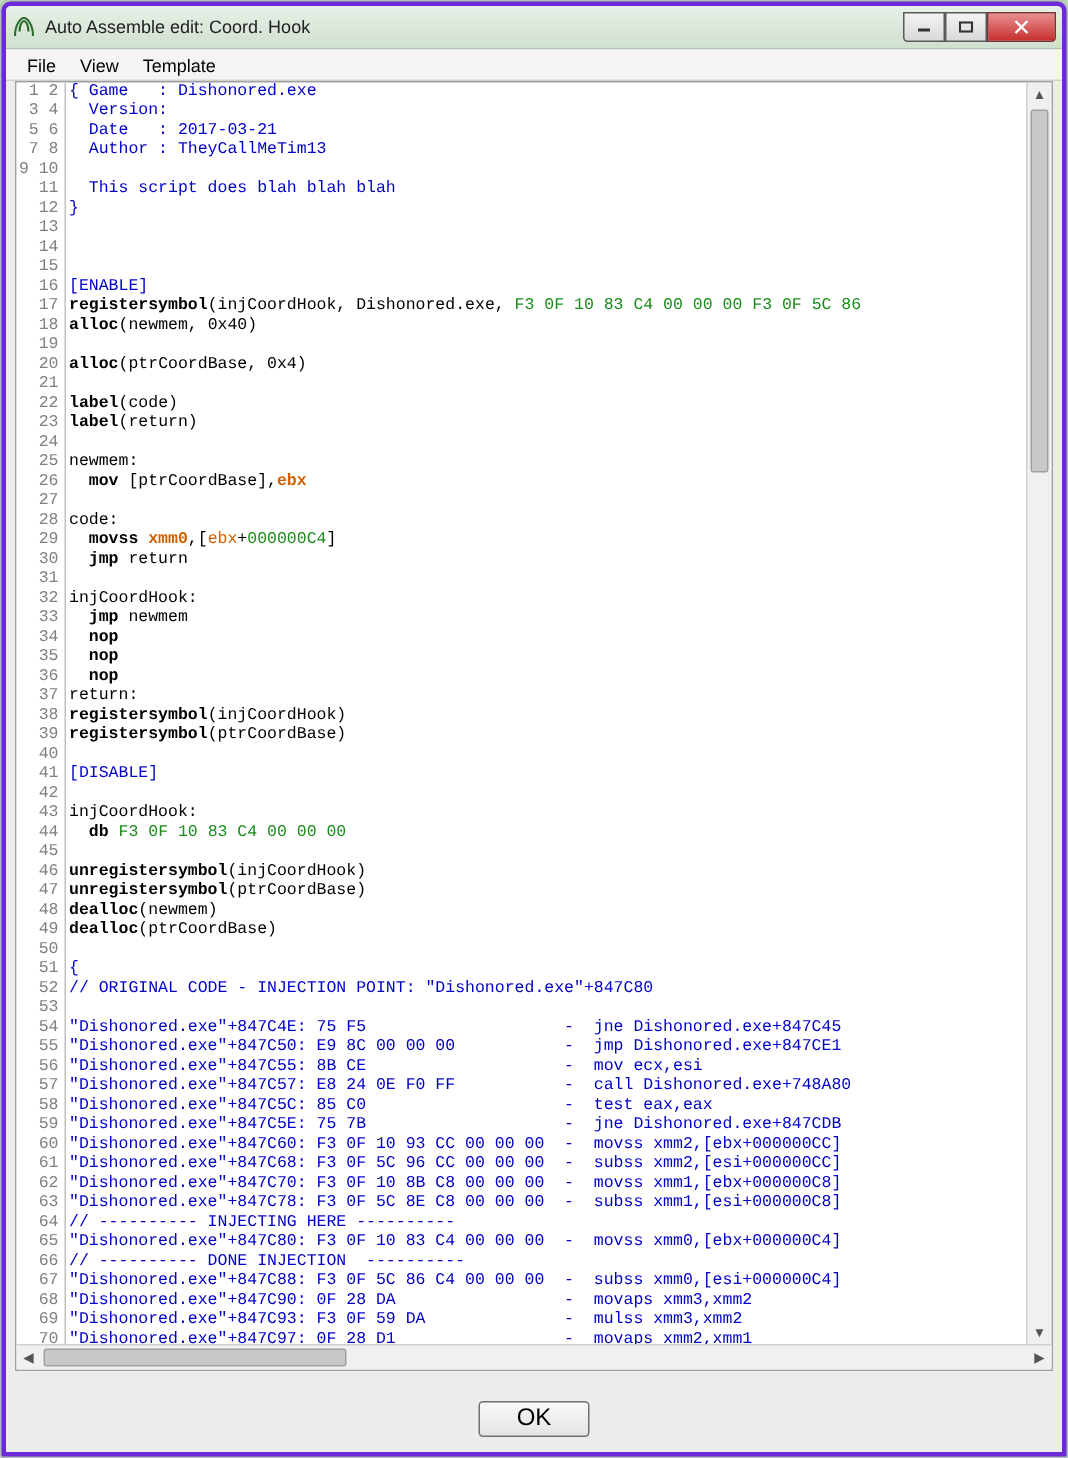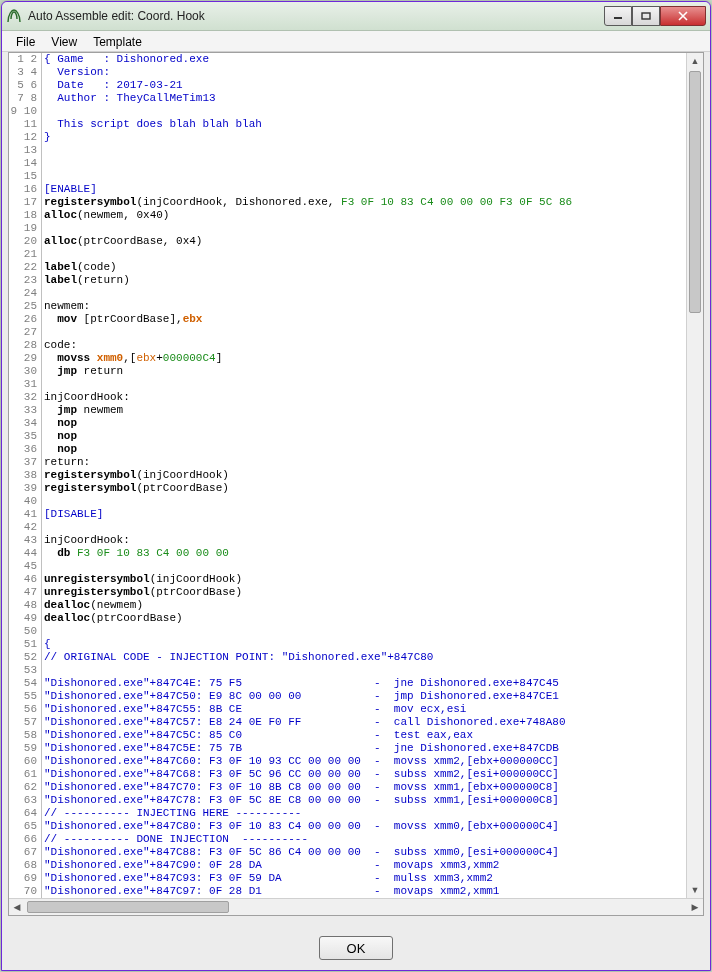--- a/index.html
+++ b/index.html
@@ -1,16 +1,16 @@
 <!DOCTYPE html>
 <html><head>
 <meta charset="utf-8">
 <style>
 html,body{margin:0;padding:0;height:100%;width:712px;font-family:"Segoe UI",Tahoma,sans-serif;font-size:12px;background:#c8dcc8;overflow:hidden}
-.win{position:absolute;left:1px;top:1px;right:1px;bottom:1px;background:#ececec;border:1px solid #6d28d9;border-radius:6px 6px 0 0;box-shadow:0 0 4px rgba(0,0,0,.3)}
+.win{position:absolute;left:1px;top:1px;right:1px;bottom:1px;background:#ececec;border:3px solid #6d28d9;border-radius:6px 6px 0 0;box-shadow:0 0 4px rgba(0,0,0,.3)}
 .titlebar{height:28px;background:linear-gradient(#e8f0e8,#d0e0d0);border-radius:6px 6px 0 0;display:flex;align-items:center;padding:0 4px;border-bottom:1px solid #b0c0b0}
 .titlebar .icon{width:16px;height:16px;margin-right:6px}
 .titlebar .title{flex:1;color:#222;font-size:12px}
 .winbtns{display:flex;gap:0}
 .winbtn{width:26px;height:18px;border:1px solid #5a5a5a;border-bottom-width:1px;display:flex;align-items:center;justify-content:center;font-size:10px;color:#333;background:linear-gradient(#f4f4f4,#d8d8d8)}
 .winbtn.min{border-radius:0 0 0 3px}
 .winbtn.close{border-radius:0 0 3px 0;background:linear-gradient(#e89090,#c83030);color:#fff;border-color:#803030;width:44px}
 .menubar{height:20px;background:#f4f4f4;display:flex;align-items:flex-end;padding:0 6px;border-bottom:1px solid #d0d0d0;font-size:12px}
 .menuitem{padding:2px 8px;cursor:default}
 .editor-wrap{position:absolute;top:50px;left:6px;right:6px;bottom:54px;border:1px solid #a0a0a0;background:#fff;display:flex;flex-direction:column}
@@ -19,21 +19,21 @@
 .code{flex:1;font-family:Consolas,"Courier New",monospace;font-size:11px;line-height:13px;white-space:pre;overflow:hidden;color:#000;padding-left:2px;position:relative}
 .vscroll{width:16px;background:#f0f0f0;border-left:1px solid #d0d0d0;position:relative}
 .vscroll .thumb{position:absolute;left:2px;right:2px;top:18px;height:240px;background:#c8c8c8;border:1px solid #a0a0a0;border-radius:2px}
 .vscroll .arr{position:absolute;left:0;right:0;height:16px;display:flex;align-items:center;justify-content:center;font-size:9px;color:#555}
 .vscroll .arr.t{top:0}.vscroll .arr.b{bottom:0}
 .hscroll{height:16px;background:#f0f0f0;border-top:1px solid #d0d0d0;position:relative}
 .hscroll .thumb{position:absolute;top:2px;bottom:2px;left:18px;width:200px;background:#c8c8c8;border:1px solid #a0a0a0;border-radius:2px}
 .hscroll .arr{position:absolute;top:0;bottom:0;width:16px;display:flex;align-items:center;justify-content:center;font-size:9px;color:#555}
 .hscroll .arr.l{left:0}.hscroll .arr.r{right:0}
 .btnrow{position:absolute;left:0;right:0;bottom:10px;display:flex;justify-content:center}
-.okbtn{width:74px;height:24px;border:1px solid #707070;border-radius:3px;background:linear-gradient(#f8f8f8,#e4e4e4);font-size:13px}
+.okbtn{width:74px;height:24px;border:1px solid #707070;border-radius:3px;background:linear-gradient(#f8f8f8,#e4e4e4);font-size:16px}
 
 .c-com{color:#0000c8;}
 .c-sec{color:#0000c8}
 .c-kw{color:#000;font-weight:bold}
 .c-num{color:#1a8c1a}
 .c-reg{color:#d06000;font-weight:bold}
 .c-regb{color:#d06000}
 .c-plain{color:#000}
 </style>
 </head>

